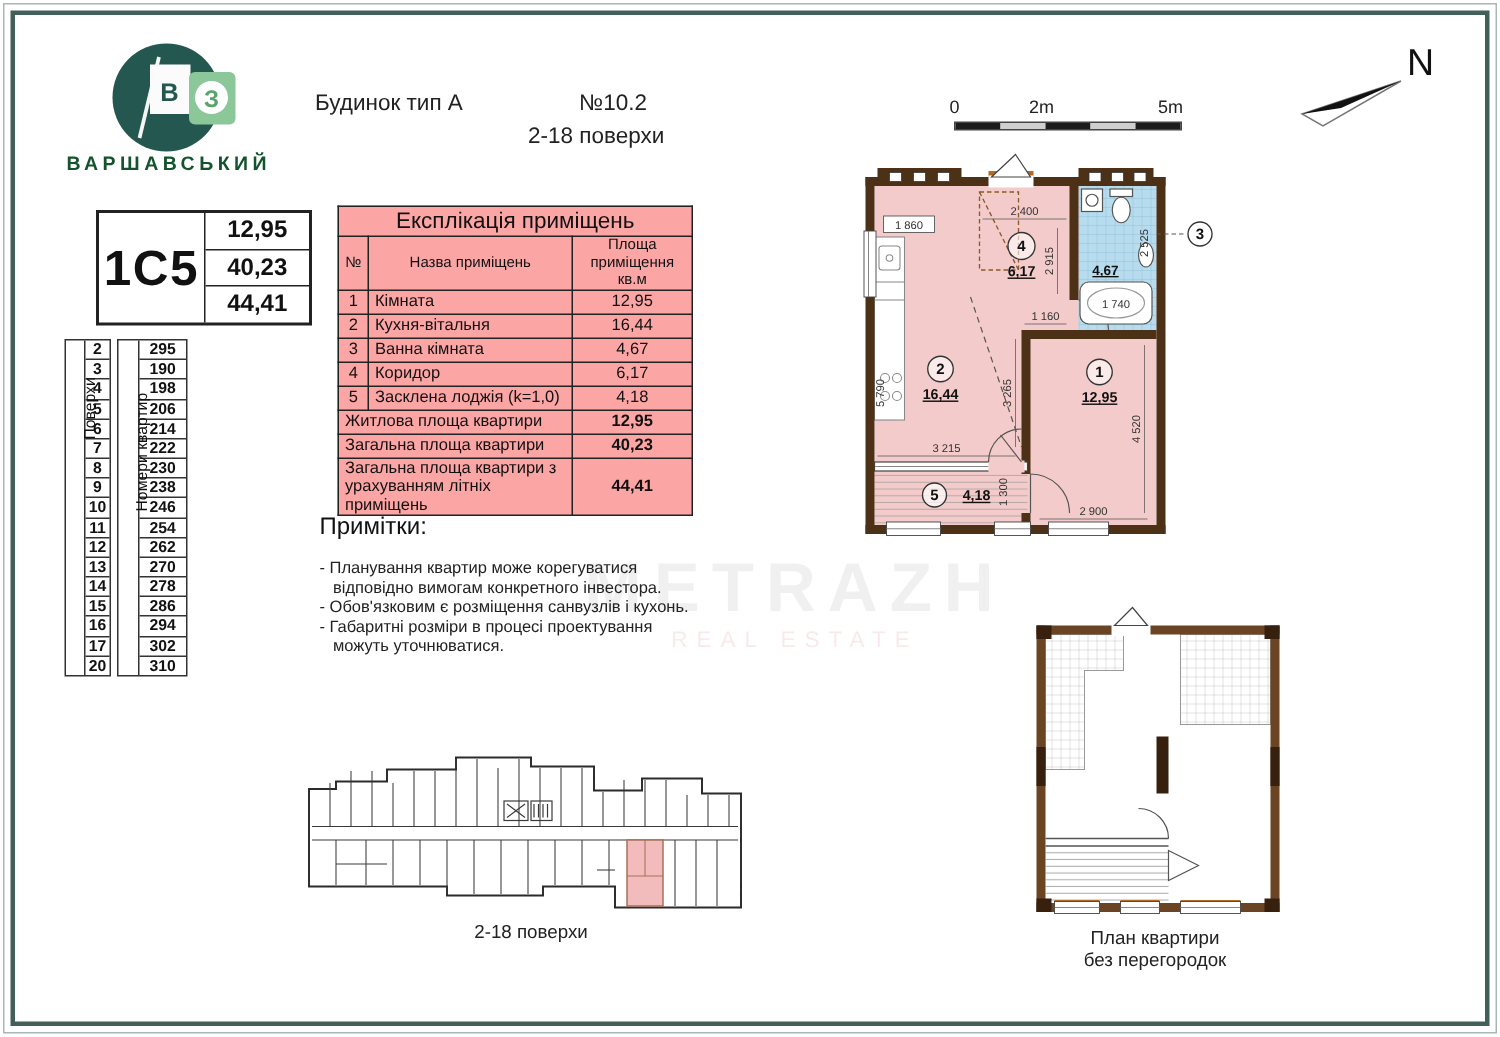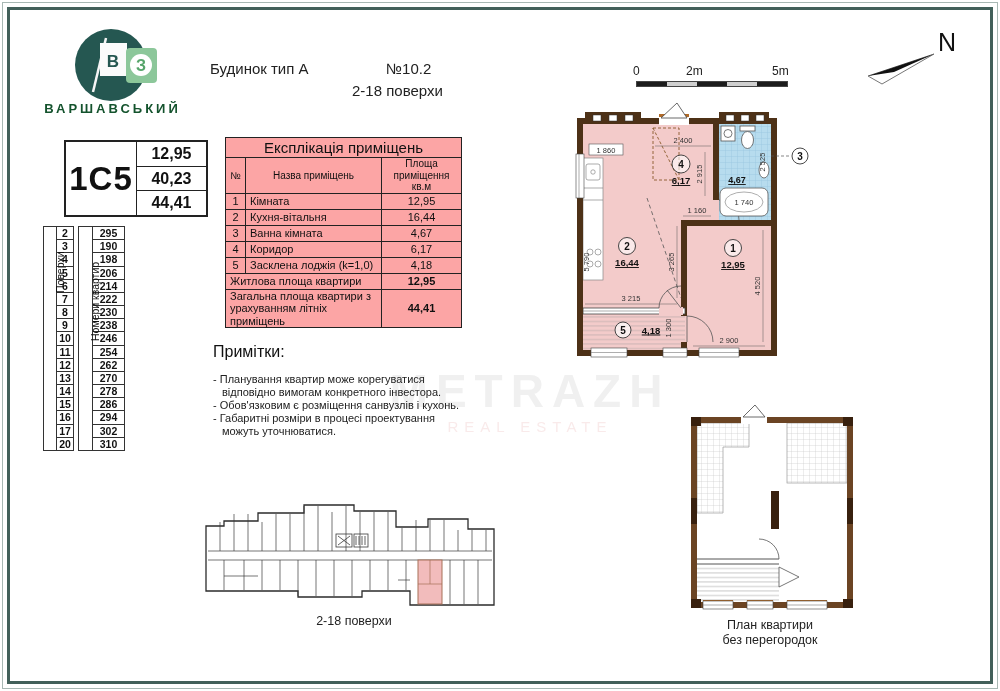--- a/index.html
+++ b/index.html
@@ -195,20 +195,24 @@
       <td>6,17</td>
         </tr>
     <tr class="t-row">
       <td>5</td>
       <td class="nm">Засклена лоджія (k=1,0)</td>
       <td>4,18</td>
         </tr>
     <tr class="t-sum">
       <td colspan="2" class="nm">Житлова площа квартири</td>
       <td class="bv">12,95</td>
+        </tr>
+    <tr class="t-sum">
+      <td colspan="2" class="nm">Загальна площа квартири</td>
+      <td class="bv">40,23</td>
         </tr>
     <tr class="t-sum t-sum2">
       <td colspan="2" class="nm">Загальна площа квартири з урахуванням літніх приміщень</td>
       <td class="bv">44,41</td>
         </tr>
   </tbody>
     </table>
 
   <div class="notes">
     <div class="nt">Примітки:</div>

